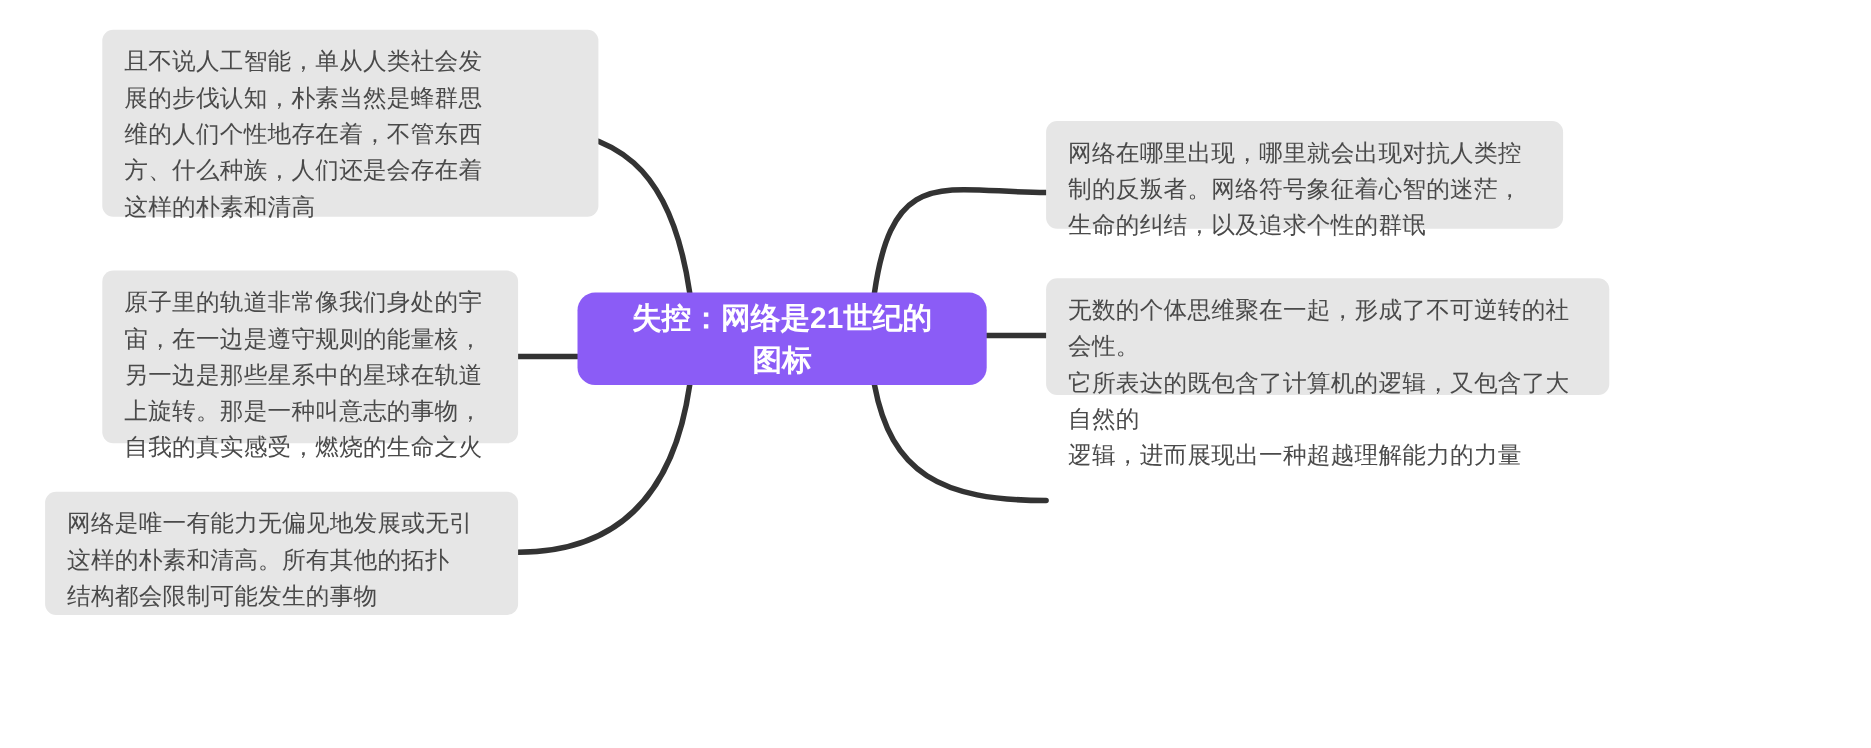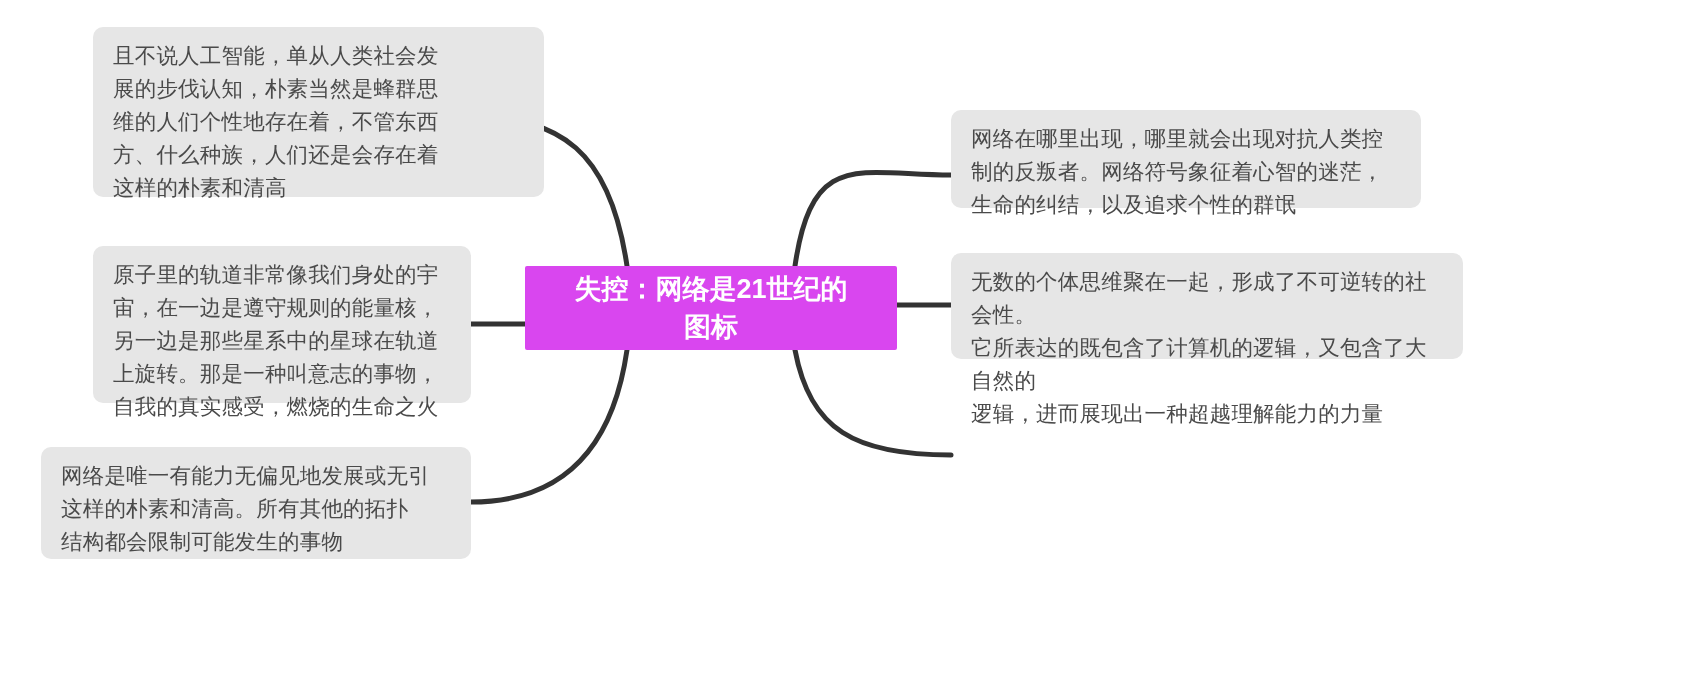--- a/index.html
+++ b/index.html
@@ -42,22 +42,22 @@
   }
   .node-left {
     text-align: left;
   }
   .node-right {
     text-align: left;
   }
   #central-node {
     position: absolute;
     box-sizing: border-box;
-    background: #d946ef;
-    border-radius: 2px;
+    background: #8b5cf6;
+    border-radius: 16px;
     color: #ffffff;
     font-weight: bold;
     font-size: 27px;
     line-height: 38px;
     text-align: center;
     display: flex;
     align-items: center;
     justify-content: center;
     padding: 10px 22px;
     white-space: pre-line;

